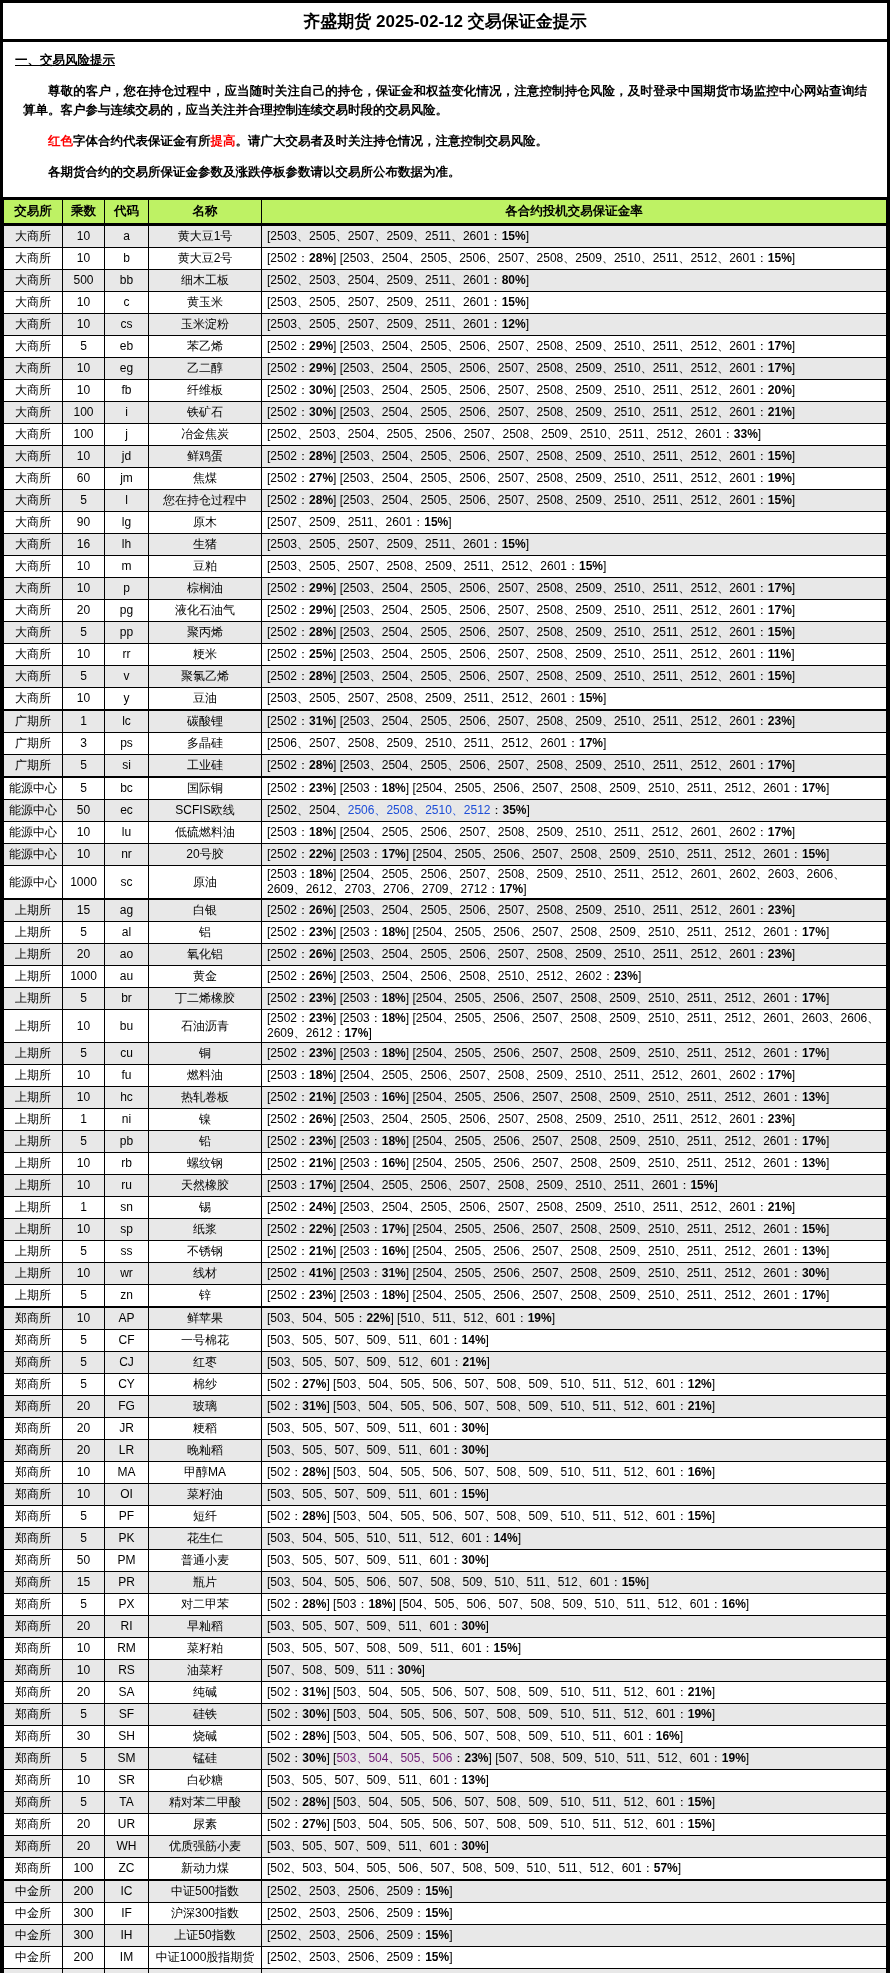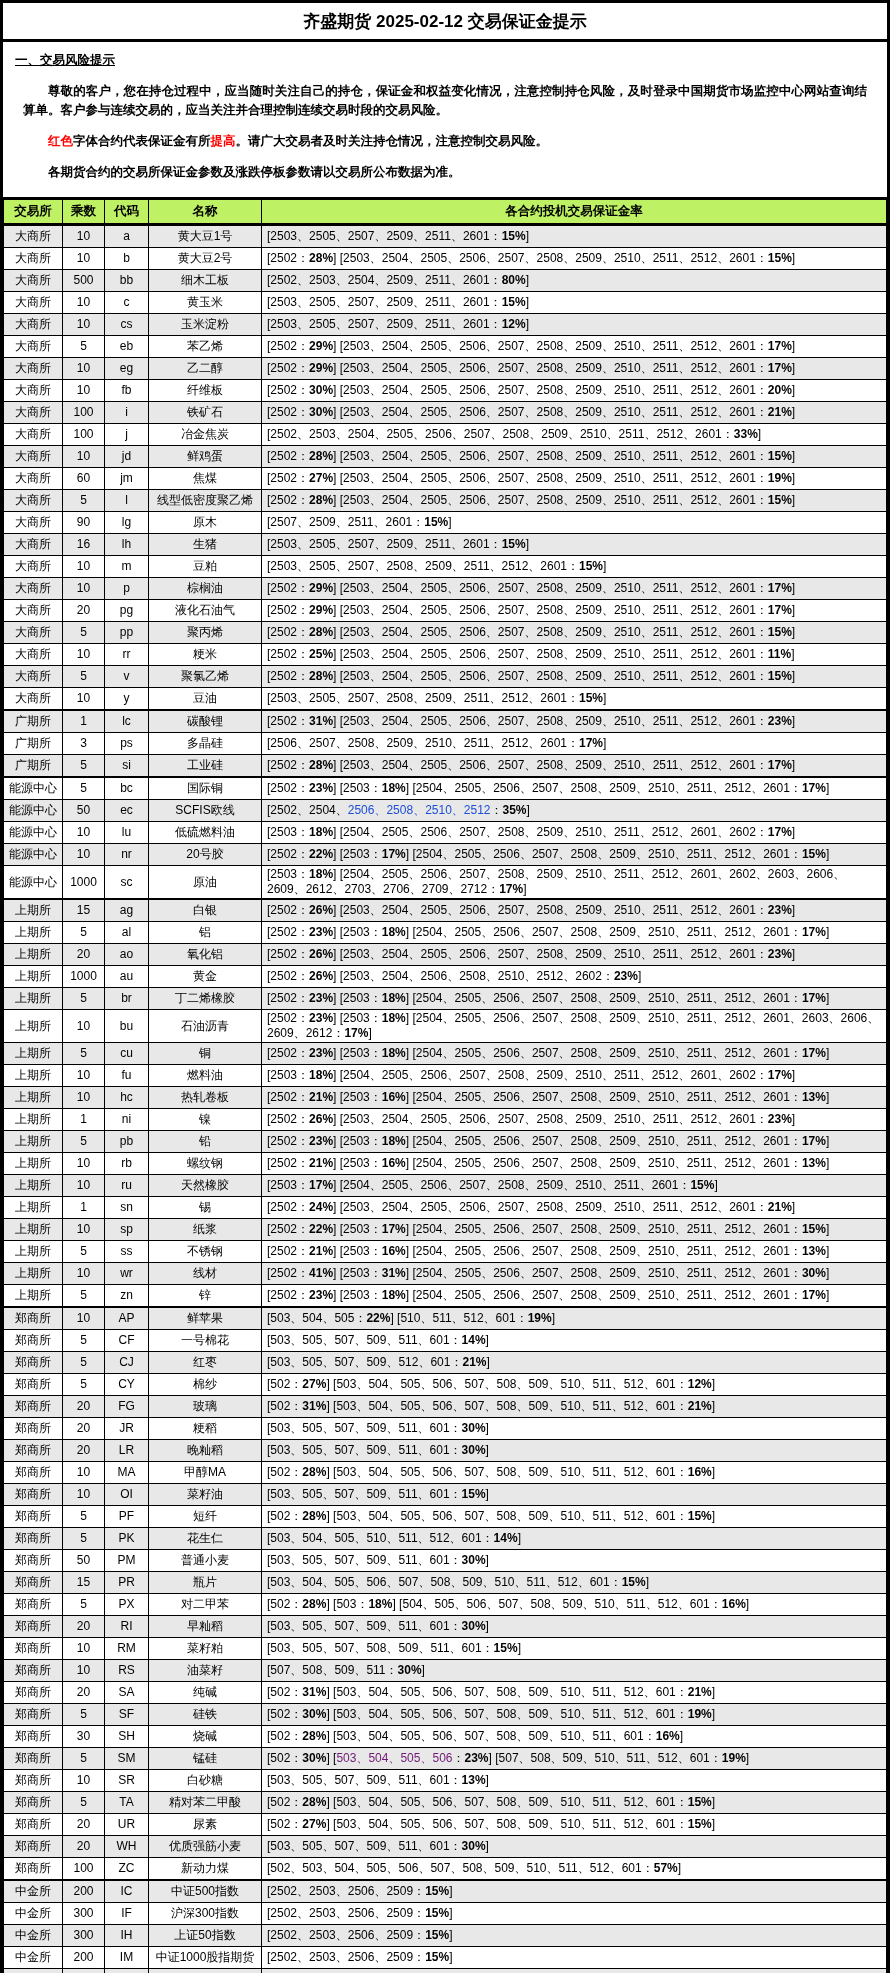--- a/index.html
+++ b/index.html
@@ -147,21 +147,21 @@
           <td class="c">大商所</td>
           <td class="c">60</td>
           <td class="c">jm</td>
           <td class="c">焦煤</td>
           <td class="rate">[2502：<span class="pct">27%</span>] [2503、2504、2505、2506、2507、2508、2509、2510、2511、2512、2601：<span class="pct">19%</span>]</td>
         </tr>
         <tr class="stripe">
           <td class="c">大商所</td>
           <td class="c">5</td>
           <td class="c">l</td>
-          <td class="c">线型低密度聚乙烯</td>
+          <td class="c">您在持仓过程中</td>
           <td class="rate">[2502：<span class="pct">28%</span>] [2503、2504、2505、2506、2507、2508、2509、2510、2511、2512、2601：<span class="pct">15%</span>]</td>
         </tr>
         <tr>
           <td class="c">大商所</td>
           <td class="c">90</td>
           <td class="c">lg</td>
           <td class="c">原木</td>
           <td class="rate">[2507、2509、2511、2601：<span class="pct">15%</span>]</td>
         </tr>
         <tr class="stripe">

